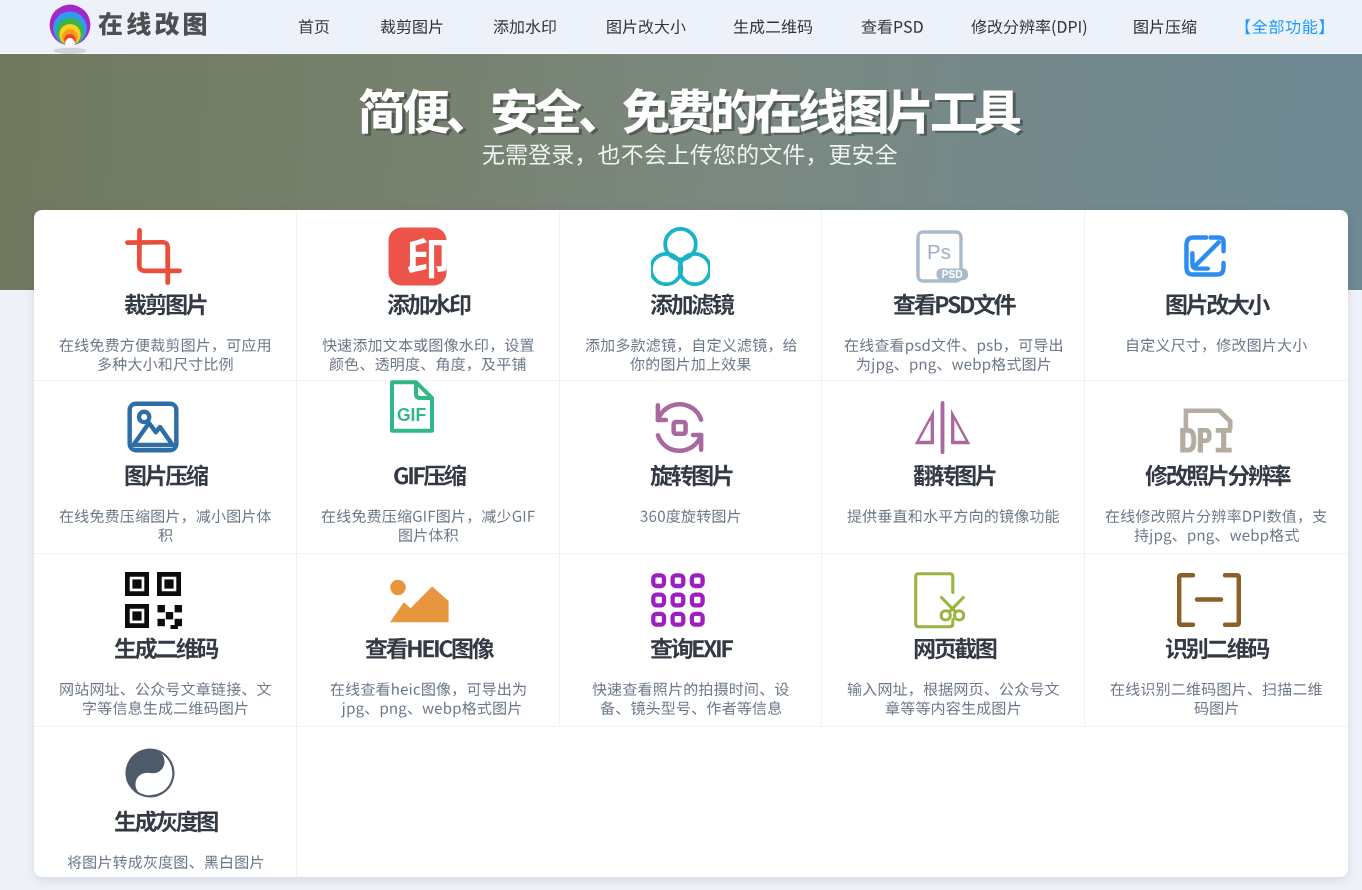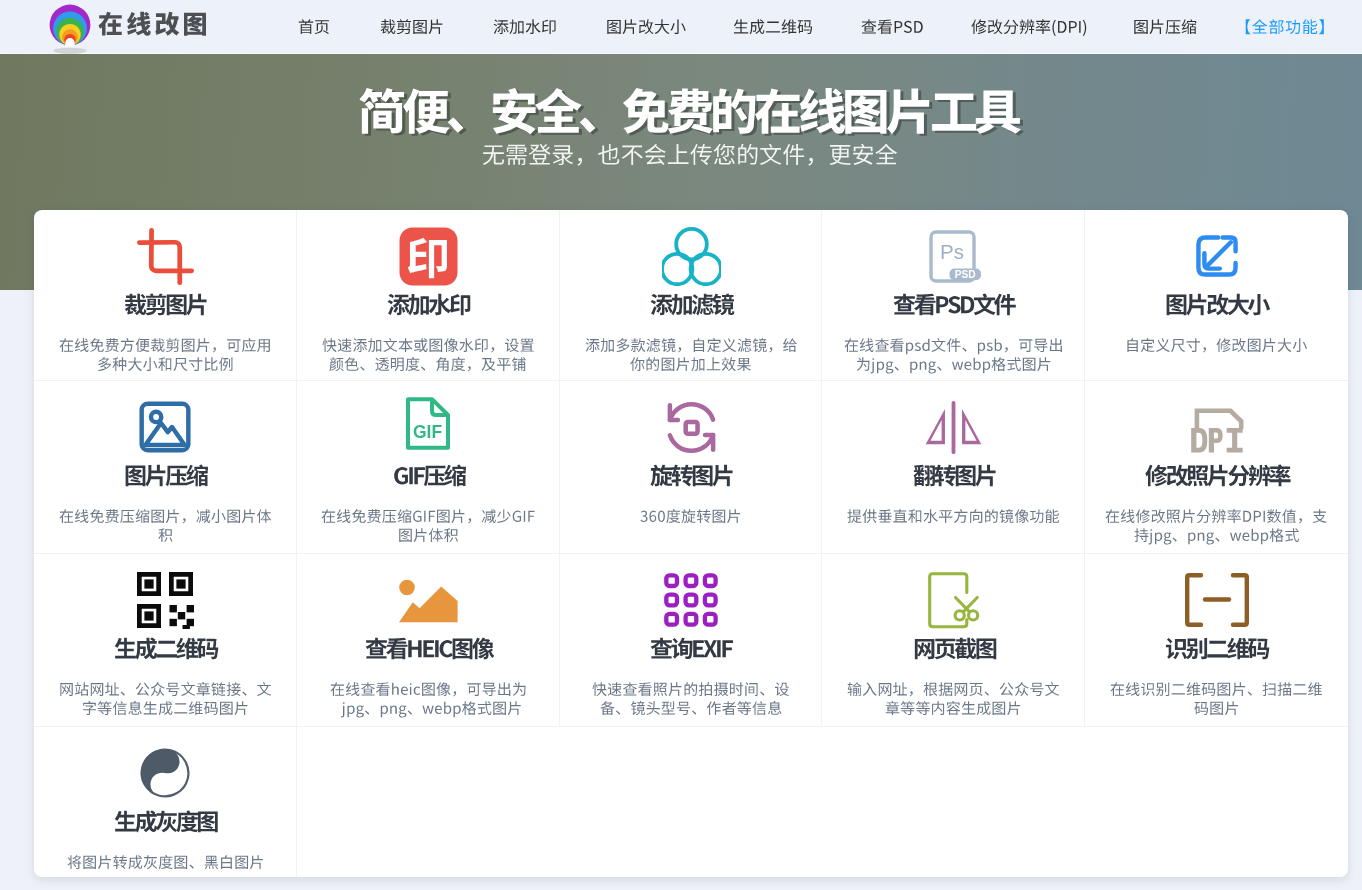--- a/index.html
+++ b/index.html
@@ -2,21 +2,21 @@
 <html><head><meta charset="utf-8"><style>
 *{margin:0;padding:0;box-sizing:border-box}
 html,body{width:1362px;height:890px;overflow:hidden;background:#eef1f7;font-family:"Liberation Sans",sans-serif;position:relative}
 .abs{position:absolute}
 #nav{position:absolute;left:0;top:0;width:1362px;height:54px;background:#edf1f9;border-bottom:1px solid #f8fafd}
 #hero{position:absolute;left:0;top:54px;width:1362px;height:236px;
  background:linear-gradient(94deg,#70795f 0%,#76816e 30%,#7b887e 52%,#74888b 76%,#6e8994 100%)}
 #cards{position:absolute;left:34px;top:210px;width:1314px;height:667px;background:#fff;border-radius:8px;
  box-shadow:0 3px 10px rgba(40,60,100,.13)}
 .cell{position:absolute;border-right:1px solid #f1f2f4;border-bottom:1px solid #f1f2f4}
-.icn{position:absolute;left:0;width:100%;display:flex;justify-content:center;align-items:center}
+.icn{position:absolute;left:0;width:100%;display:flex;justify-content:flex-start;align-items:center}
 </style></head><body>
 <svg width="0" height="0" style="position:absolute">
     <defs>
       <path id="q0" d="M5 -72L95 -72L95 -59L5 -59ZM39 -40L91 -40L91 -26L39 -26ZM35 -6L95 -6L95 7L35 7ZM58 -55L72 -55L72 1L58 1ZM36 -86L51 -82Q47 -70 42 -58Q36 -46 28 -36Q20 -25 8 -18Q8 -20 6 -22Q5 -25 4 -28Q3 -30 2 -32Q8 -36 14 -42Q19 -48 24 -56Q28 -63 31 -70Q34 -78 36 -86ZM16 -43L30 -43L30 9L16 9Z"></path>
       <path id="q1" d="M8 -16Q8 -18 7 -20Q6 -22 6 -24Q5 -27 4 -29Q6 -29 8 -30Q10 -32 12 -35Q14 -36 16 -39Q18 -42 21 -46Q24 -51 27 -56Q30 -61 32 -66L44 -58Q38 -49 31 -40Q24 -30 17 -23L17 -23Q17 -23 16 -22Q14 -21 12 -20Q11 -19 10 -18Q8 -17 8 -16ZM8 -16L7 -27L13 -32L40 -36Q40 -33 40 -30Q40 -26 40 -24Q31 -22 25 -21Q19 -20 16 -19Q13 -18 11 -18Q9 -17 8 -16ZM8 -41Q7 -42 6 -44Q6 -47 5 -50Q4 -52 3 -54Q5 -54 6 -56Q8 -57 9 -60Q10 -61 12 -64Q13 -66 15 -70Q17 -73 18 -77Q20 -81 21 -85L35 -79Q32 -74 29 -68Q26 -62 22 -57Q19 -52 15 -48L15 -48Q15 -48 14 -47Q13 -46 12 -45Q10 -44 9 -43Q8 -42 8 -41ZM8 -41L7 -51L13 -55L31 -56Q30 -53 30 -50Q29 -46 29 -44Q23 -44 20 -44Q16 -43 14 -42Q11 -42 10 -42Q8 -41 8 -41ZM4 -8Q9 -9 14 -11Q20 -13 26 -15Q33 -17 39 -19L41 -7Q33 -4 24 0Q15 3 7 6ZM43 -63L91 -70L94 -58L46 -50ZM41 -41L94 -51L96 -38L43 -28ZM56 -86L71 -86Q71 -77 72 -68Q72 -58 73 -49Q74 -40 75 -32Q76 -24 78 -18Q80 -11 82 -8Q83 -4 85 -4Q86 -4 86 -5Q87 -6 88 -8Q88 -11 88 -15Q90 -12 93 -10Q96 -8 98 -7Q97 0 96 4Q94 7 91 8Q88 10 84 10Q78 10 74 6Q70 2 67 -6Q64 -13 62 -22Q60 -31 59 -42Q58 -53 57 -64Q56 -75 56 -86ZM71 -78L79 -85Q81 -84 84 -82Q86 -81 88 -80Q90 -78 91 -76L82 -68Q80 -70 77 -72Q74 -75 71 -78ZM85 -35L97 -30Q91 -21 83 -14Q75 -6 66 -1Q56 4 46 8Q44 6 42 2Q40 -1 37 -4Q47 -6 56 -10Q65 -15 72 -22Q80 -28 85 -35Z"></path>
       <path id="q2" d="M56 -68L96 -68L96 -55L56 -55ZM58 -86L72 -83Q70 -73 68 -64Q65 -54 61 -46Q57 -37 52 -31Q51 -32 49 -34Q47 -37 45 -39Q43 -41 41 -42Q46 -47 49 -54Q52 -61 54 -69Q57 -77 58 -86ZM79 -59L94 -57Q91 -41 86 -28Q81 -15 72 -6Q64 4 52 10Q51 8 50 6Q48 3 46 0Q45 -2 43 -4Q55 -8 62 -16Q69 -24 73 -34Q77 -45 79 -59ZM64 -58Q66 -46 70 -35Q75 -24 82 -16Q89 -8 99 -4Q97 -2 96 0Q94 2 92 4Q90 7 89 9Q78 3 70 -6Q63 -16 58 -28Q54 -40 51 -56ZM8 8L6 -6L12 -11L44 -22Q44 -19 44 -15Q45 -11 46 -8Q37 -5 31 -2Q25 0 21 2Q17 3 14 4Q12 5 10 6Q9 7 8 8ZM8 8Q8 6 7 3Q6 0 5 -3Q4 -6 3 -7Q4 -8 6 -10Q7 -11 7 -14L7 -51L22 -51L22 -3Q22 -3 20 -2Q19 -1 17 0Q15 1 13 2Q11 3 10 4Q8 6 8 8ZM6 -80L44 -80L44 -37L10 -37L10 -51L30 -51L30 -65L6 -65Z"></path>
       <path id="q3" d="M6 -82L94 -82L94 10L79 10L79 -69L20 -69L20 10L6 10ZM15 -6L87 -6L87 6L15 6ZM35 -26L41 -34Q45 -33 50 -32Q54 -31 58 -30Q63 -28 66 -27L60 -18Q57 -19 53 -20Q49 -22 44 -24Q39 -25 35 -26ZM40 -71L52 -67Q49 -62 45 -58Q41 -54 36 -50Q32 -46 28 -44Q27 -45 26 -46Q24 -48 22 -50Q20 -51 19 -52Q25 -56 31 -61Q37 -66 40 -71ZM66 -63L69 -63L71 -63L79 -58Q75 -52 69 -47Q63 -42 56 -38Q48 -34 40 -31Q32 -28 24 -26Q24 -28 22 -30Q21 -32 20 -34Q19 -36 18 -38Q25 -39 32 -42Q40 -44 47 -47Q54 -50 59 -54Q64 -57 66 -61ZM40 -55Q44 -51 51 -48Q58 -44 66 -42Q74 -39 82 -38Q80 -36 78 -33Q76 -30 74 -27Q66 -29 58 -32Q49 -36 42 -40Q34 -45 29 -50ZM42 -63L70 -63L70 -52L35 -52ZM26 -13L33 -22Q38 -22 44 -21Q49 -20 54 -19Q60 -18 65 -16Q70 -15 74 -14L67 -4Q62 -6 55 -8Q48 -10 40 -11Q33 -12 26 -13Z"></path>
       <path id="q4" d="M23 -37L78 -37L78 -31L23 -31ZM23 -21L78 -21L78 -15L23 -15ZM23 -4L78 -4L78 2L23 2ZM5 -70L95 -70L95 -63L5 -63ZM17 -54L83 -54L83 8L76 8L76 -47L24 -47L24 8L17 8ZM46 -67L56 -66Q54 -62 52 -58Q51 -53 49 -49L42 -51Q43 -53 44 -56Q45 -58 46 -61Q46 -64 46 -67ZM70 -84L78 -82Q76 -78 73 -74Q70 -70 67 -67L60 -69Q62 -71 64 -74Q66 -77 68 -80Q69 -82 70 -84ZM23 -81L29 -84Q32 -82 34 -78Q37 -75 39 -72L32 -69Q31 -71 28 -75Q25 -79 23 -81Z"></path>
       <path id="q5" d="M7 -79L94 -79L94 -72L7 -72ZM46 -75L54 -74Q52 -69 50 -64Q48 -60 46 -56L40 -58Q41 -60 42 -63Q43 -66 44 -69Q45 -72 46 -75ZM46 -46L54 -46L54 -28Q54 -24 53 -20Q52 -16 50 -12Q47 -8 42 -4Q37 -1 29 2Q21 5 10 8Q9 7 8 6Q8 5 7 4Q6 3 5 2Q16 0 24 -3Q31 -6 36 -9Q40 -12 42 -15Q45 -18 46 -22Q46 -25 46 -28ZM55 -11L59 -16Q63 -14 68 -12Q73 -10 78 -8Q82 -5 86 -2Q90 0 93 2L88 8Q86 6 82 4Q78 1 73 -2Q68 -4 64 -6Q59 -9 55 -11ZM17 -59L84 -59L84 -13L76 -13L76 -53L25 -53L25 -13L17 -13Z"></path>
       <path id="q6" d="M73 -77L78 -81Q81 -79 84 -76Q86 -73 88 -70Q91 -68 92 -66L87 -62Q85 -64 83 -66Q81 -69 78 -72Q76 -75 73 -77ZM6 -57L95 -57L95 -50L6 -50ZM10 -74L54 -74L54 -67L10 -67ZM8 -39L57 -39L57 -33L8 -33ZM28 -84L36 -84L36 -53L28 -53ZM29 -22L34 -27Q38 -24 42 -21Q46 -18 50 -15Q54 -12 56 -9L51 -4Q49 -7 46 -10Q42 -13 38 -16Q33 -20 29 -22ZM50 -29L55 -26Q53 -23 50 -20Q47 -17 44 -15L39 -18Q42 -20 45 -24Q48 -27 50 -29ZM29 -37L36 -34Q32 -30 28 -26Q24 -21 19 -18Q14 -14 9 -11Q9 -11 8 -12Q7 -14 6 -15Q5 -16 4 -16Q11 -20 18 -25Q25 -30 29 -37ZM60 -84L68 -84Q68 -70 68 -57Q69 -44 70 -34Q72 -24 74 -16Q77 -8 80 -4Q83 0 86 0Q88 0 89 -4Q90 -8 90 -17Q91 -16 93 -14Q95 -13 96 -13Q96 -5 94 -1Q93 3 91 5Q89 7 85 7Q81 7 77 4Q73 0 70 -6Q68 -12 66 -20Q64 -28 63 -38Q62 -49 61 -60Q60 -72 60 -84ZM84 -45L91 -42Q87 -32 81 -22Q75 -13 68 -6Q61 2 52 8Q51 6 50 4Q48 3 47 2Q55 -3 62 -10Q69 -17 74 -26Q80 -35 84 -45ZM19 5Q18 4 17 2Q16 0 15 -1Q17 -1 18 -3Q19 -5 19 -8L19 -25L26 -25L26 -2Q26 -2 25 -2Q24 -1 22 0Q21 1 20 2Q19 4 19 5ZM19 5L18 -1L21 -4L40 -9Q40 -8 40 -6Q40 -4 40 -3Q34 -1 30 0Q26 2 24 2Q21 3 20 4Q19 4 19 5ZM27 -46L34 -49Q36 -46 38 -43Q39 -40 40 -38L33 -35Q32 -38 30 -41Q29 -44 27 -46Z"></path>
@@ -696,21 +696,21 @@
       <use href="#q8" x="1115"></use>
       <use href="#q9" x="1216"></use>
       <use href="#q152" x="1317"></use>
     </g>
   </svg>
 <svg style="position:absolute;left:157.8px;top:525.2px;overflow:visible" width="17" height="20">
     <g fill="#6b7787" transform="translate(0,15.8) scale(0.1500)">
       <use href="#q153" x="0"></use>
     </g>
   </svg>
-<div class="icn" style="left:388.2px;top:393px;width:80px;height:60px;position:absolute">
+<div class="icn" style="left:388.2px;top:376px;width:80px;height:60px;position:absolute">
     <svg width="48" height="53" viewBox="0 0 48 53">
       <g fill="none" stroke="#30b987" stroke-width="4" stroke-linejoin="round">
         <path d="M4 2.2 H28 L44 18 V50.8 H4 Z"></path>
         <path d="M28 2.2 V14 Q28 18 32 18 H44"></path>
       </g>
       <text x="23.5" y="40.5" font-family="Liberation Sans,sans-serif" font-size="17.5" font-weight="bold" fill="#30b987" text-anchor="middle">GIF</text>
     </svg>
   </div>
 <svg style="position:absolute;left:392.5px;top:460.4px;overflow:visible" width="73" height="31">
     <g fill="#333a44" transform="translate(0,24.2) scale(0.2300)">

